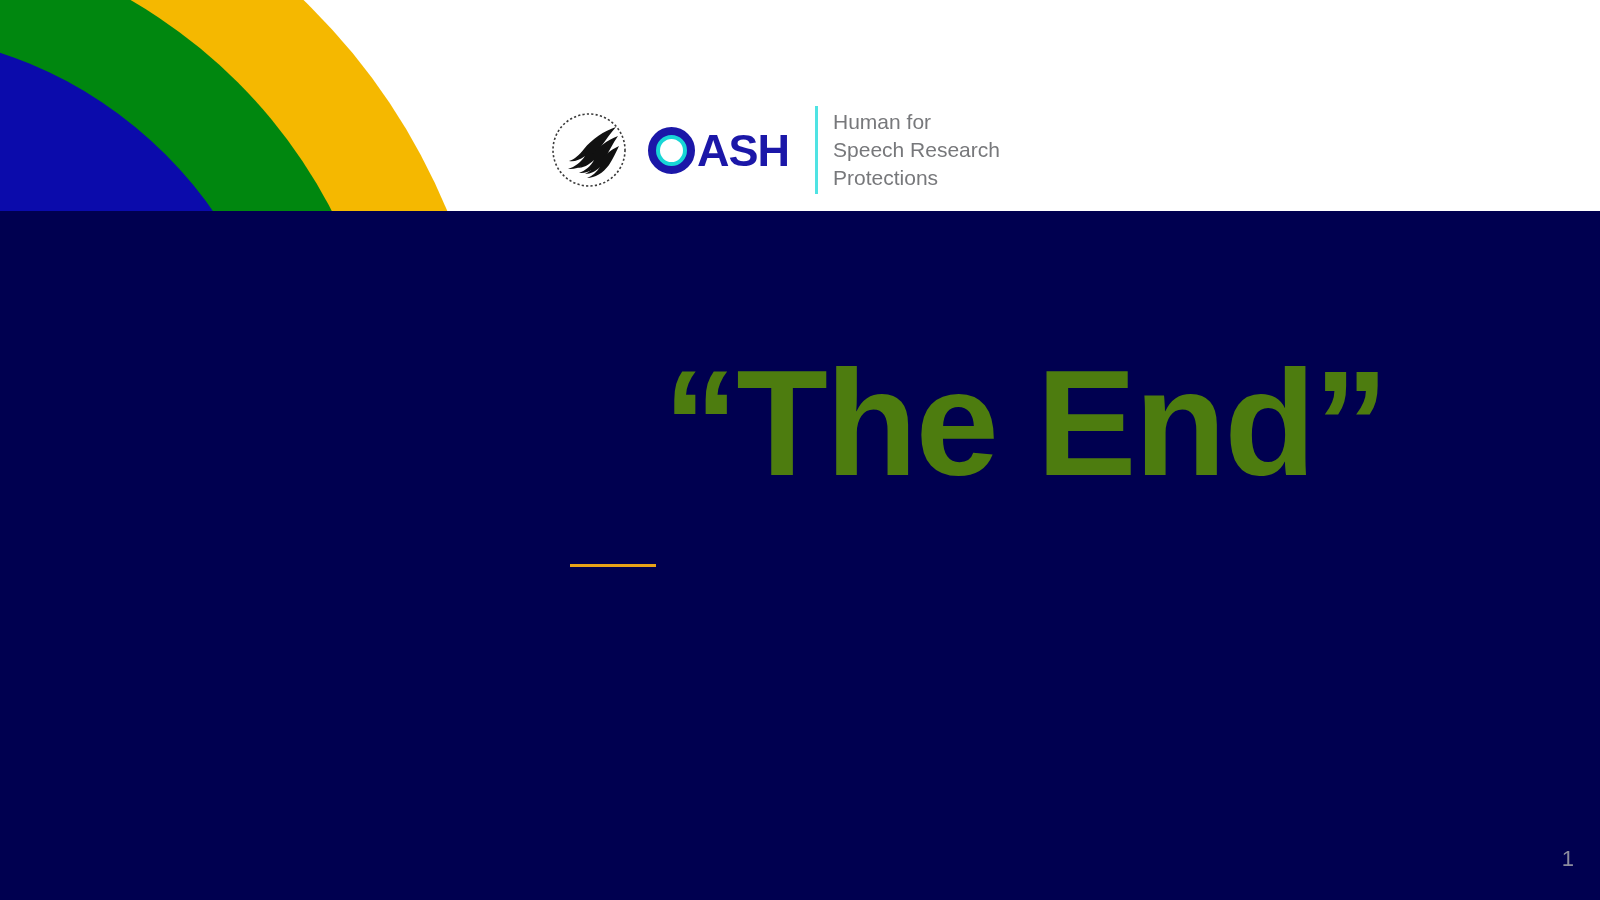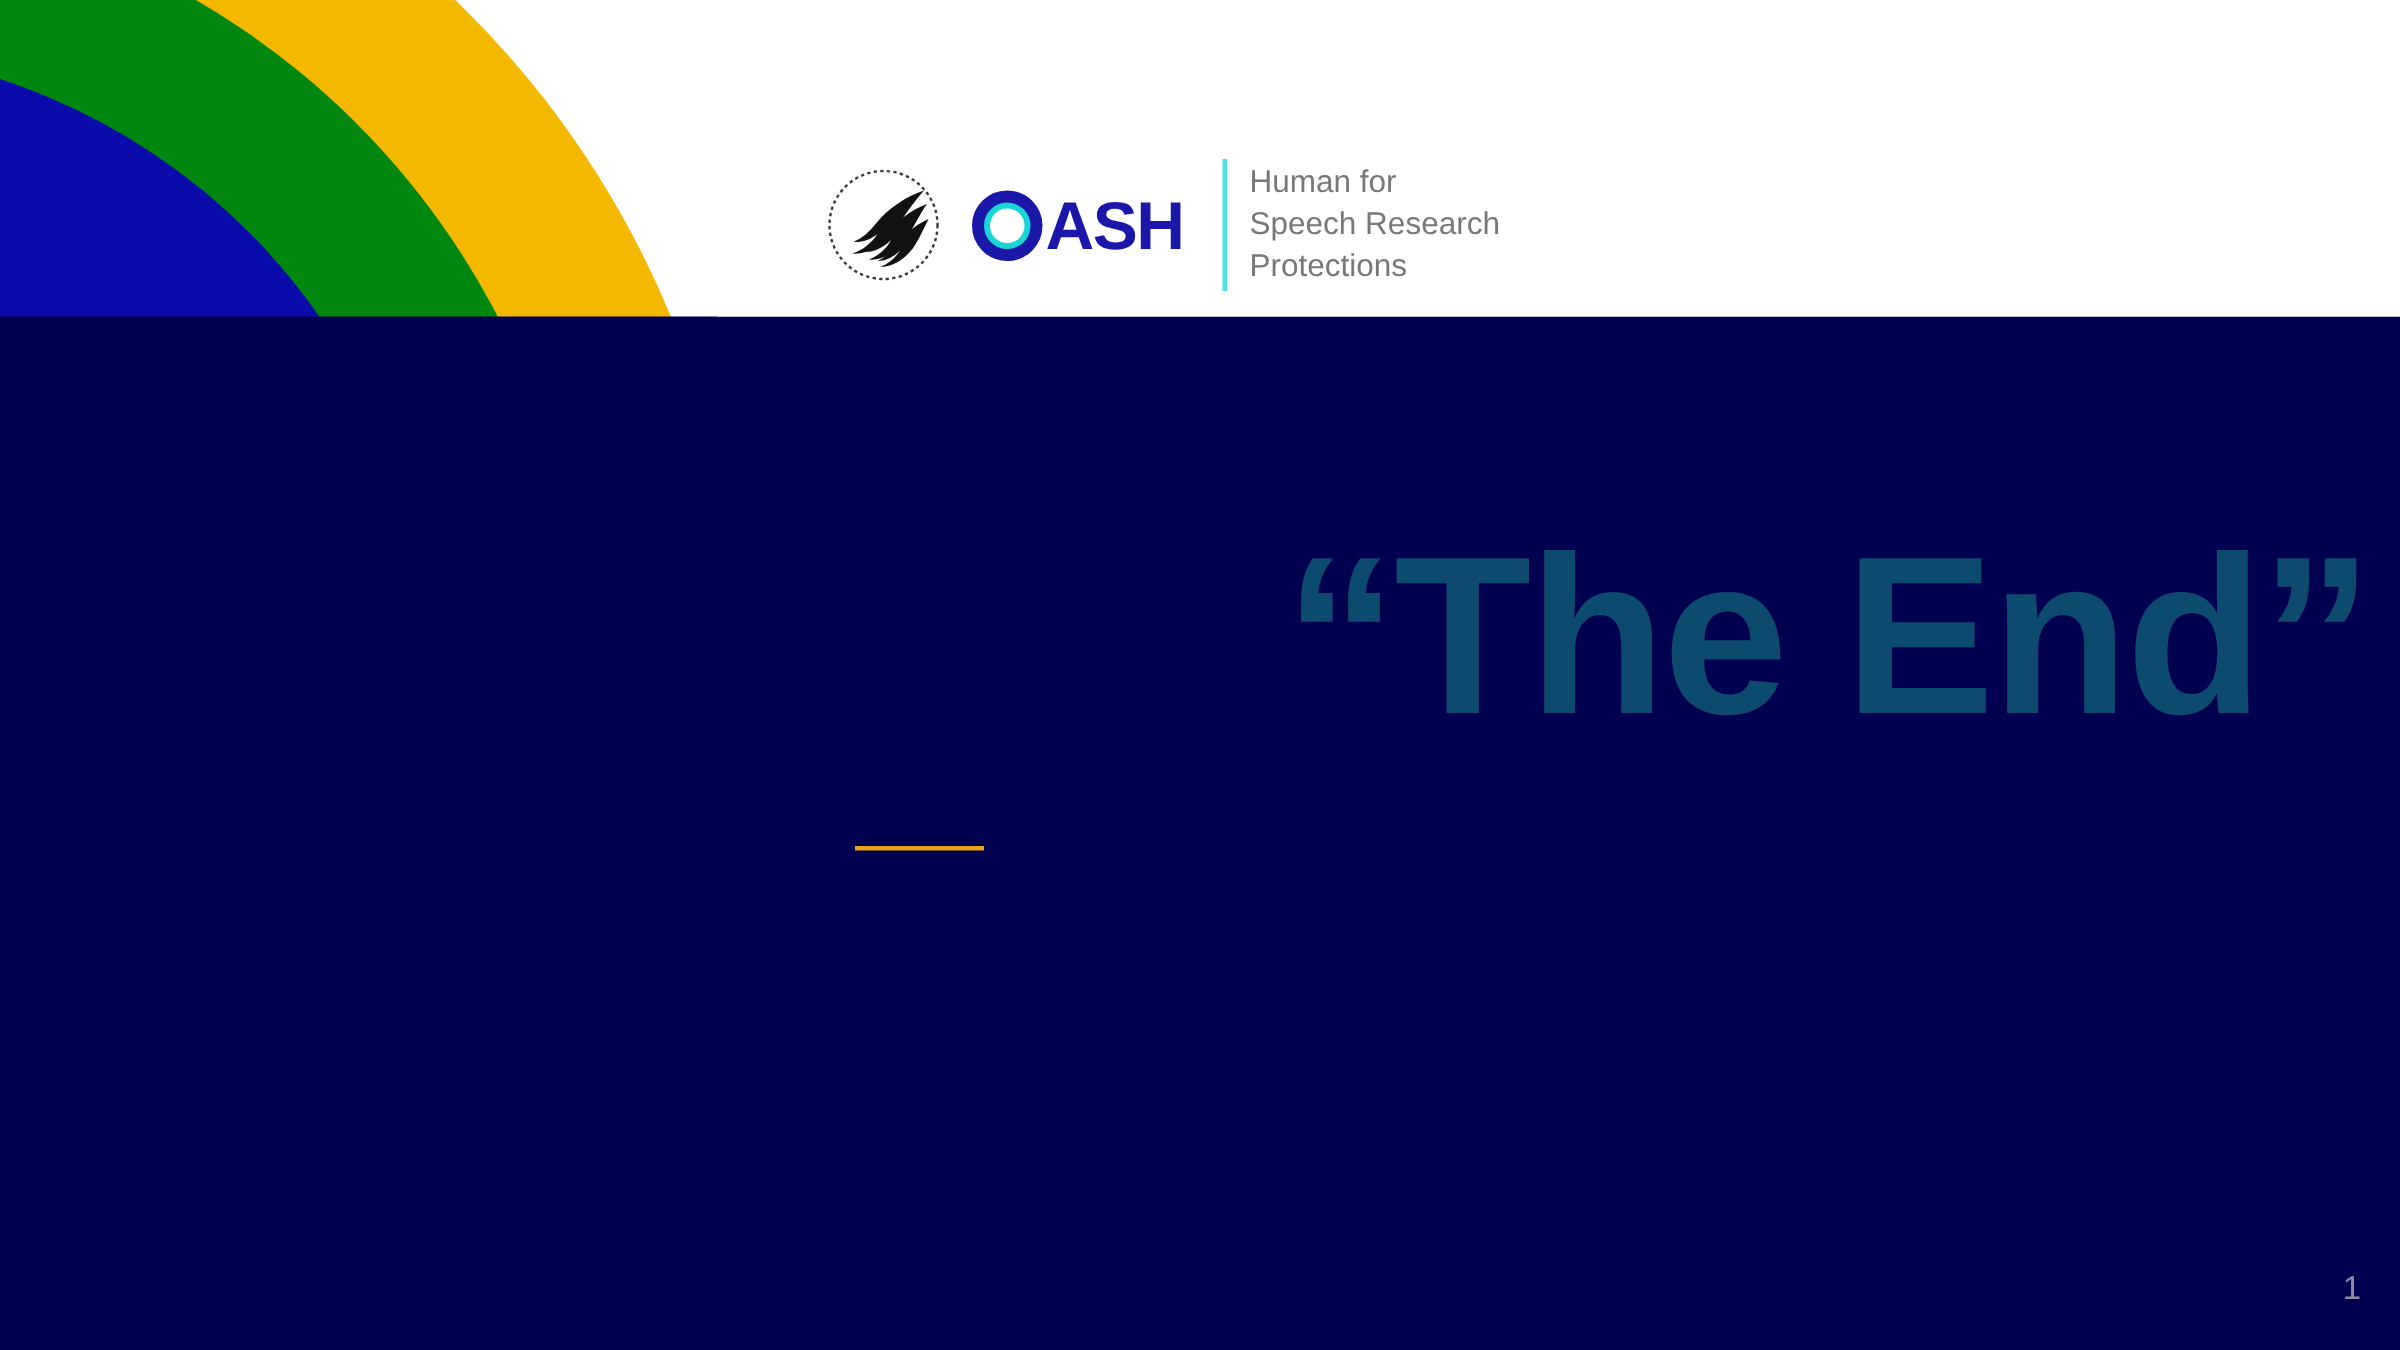--- a/index.html
+++ b/index.html
@@ -126,22 +126,22 @@
     background: #000050;
     z-index: 2;
   }
 
   
   .title {
     position: absolute;
     left: 470px;
     top: 345px;
     width: 1110px;
-    text-align: right;
-    color: #0c4a6e;
+    text-align: center;
+    color: #4d7c0f;
     font-size: 150px;
     font-weight: bold;
     line-height: 1.05;
     letter-spacing: -2px;
     z-index: 5;
     white-space: nowrap;
   }
 
   .accent-rule {
     position: absolute;

